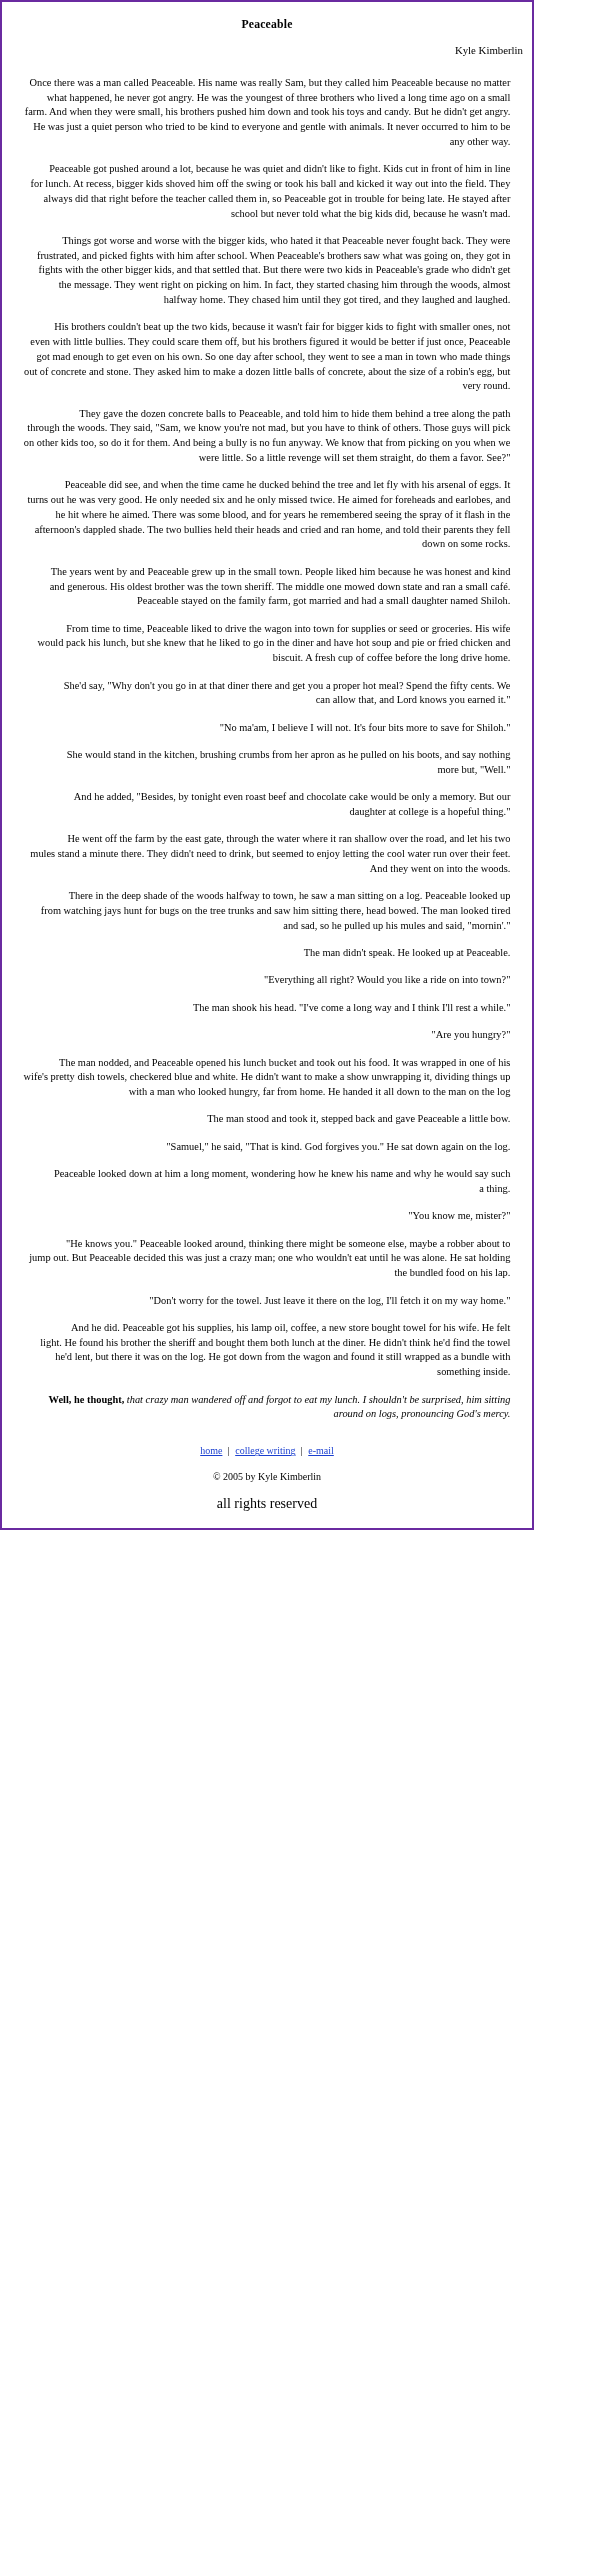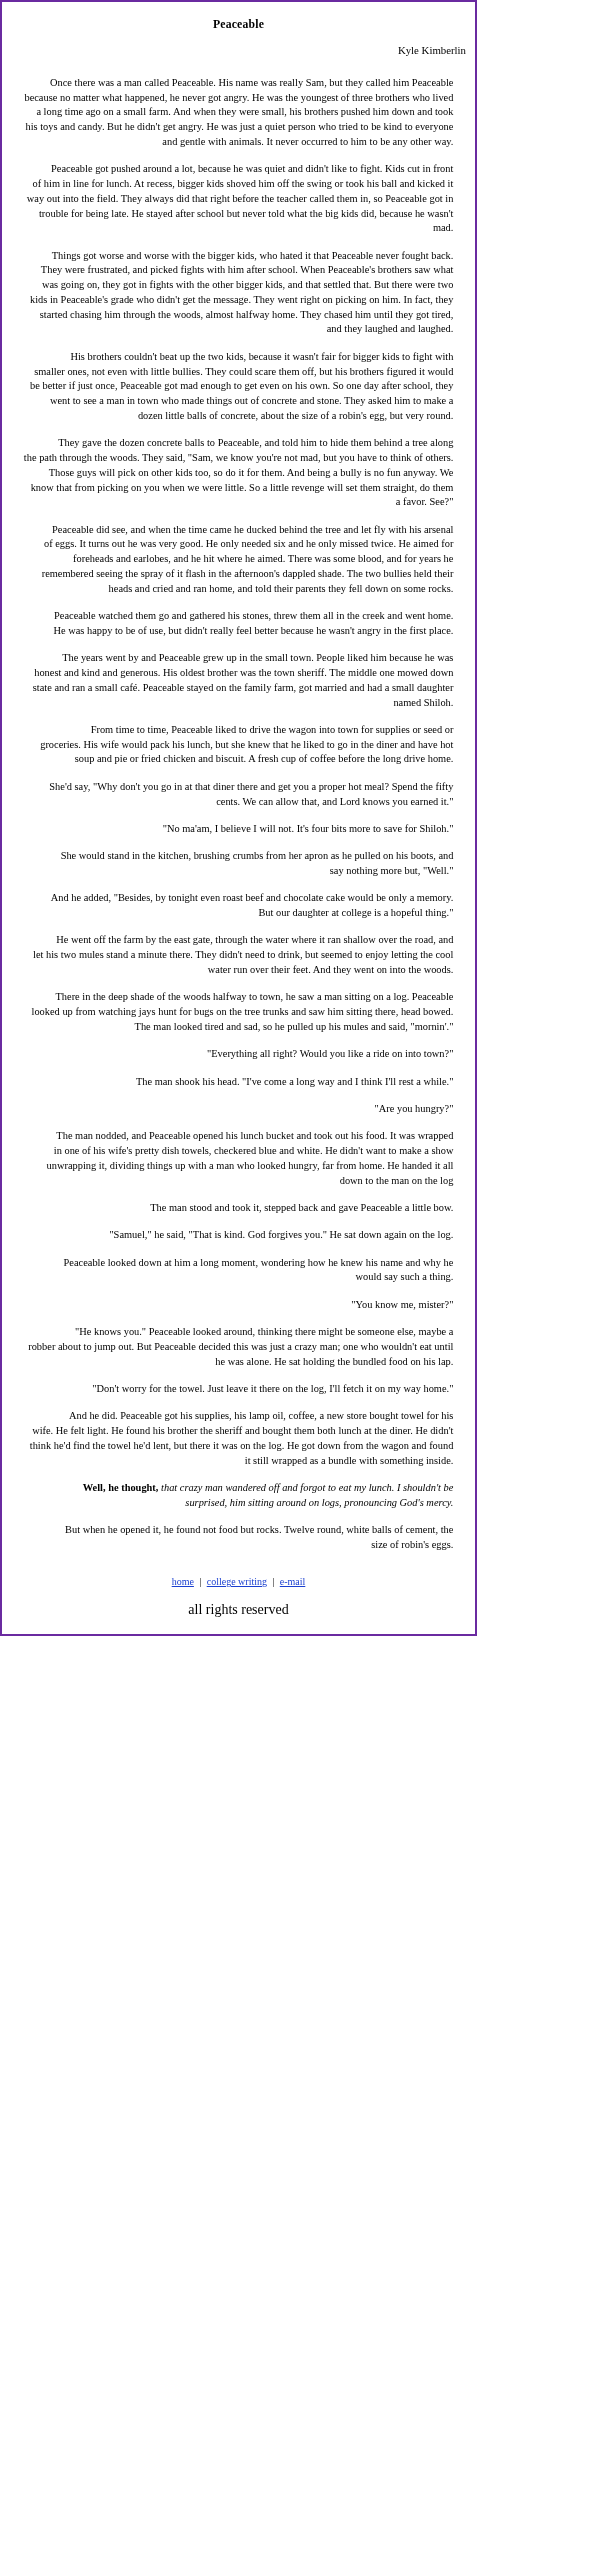--- a/index.html
+++ b/index.html
@@ -6,21 +6,21 @@
     margin: 0;
     padding: 0;
     background: #ffffff;
   }
   body {
     width: 593px;
     font-family: "Liberation Serif", "DejaVu Serif", serif;
     color: #000000;
   }
   .page {
-    width: 477px;
+    width: 534px;
     box-sizing: border-box;
     border: 2.7px solid #6a2aa0;
     background: #ffffff;
     padding: 12.6px 9px 16px 9px;
   }
   .title {
     text-align: center;
     font-weight: bold;
     font-size: 11.7px;
     margin: 3.6px 0 12.6px 0;
@@ -83,47 +83,47 @@
   <div class="title">Peaceable</div>
   <div class="byline">Kyle Kimberlin</div>
 
   <div class="body">
     <p class="para">Once there was a man called Peaceable. His name was really Sam, but they called him Peaceable because no matter what happened, he never got angry. He was the youngest of three brothers who lived a long time ago on a small farm. And when they were small, his brothers pushed him down and took his toys and candy. But he didn't get angry. He was just a quiet person who tried to be kind to everyone and gentle with animals. It never occurred to him to be any other way.</p>
     <p class="para indent">Peaceable got pushed around a lot, because he was quiet and didn't like to fight. Kids cut in front of him in line for lunch. At recess, bigger kids shoved him off the swing or took his ball and kicked it way out into the field. They always did that right before the teacher called them in, so Peaceable got in trouble for being late. He stayed after school but never told what the big kids did, because he wasn't mad.</p>
     <p class="para indent">Things got worse and worse with the bigger kids, who hated it that Peaceable never fought back. They were frustrated, and picked fights with him after school. When Peaceable's brothers saw what was going on, they got in fights with the other bigger kids, and that settled that. But there were two kids in Peaceable's grade who didn't get the message. They went right on picking on him. In fact, they started chasing him through the woods, almost halfway home. They chased him until they got tired, and they laughed and laughed.</p>
     <p class="para indent">His brothers couldn't beat up the two kids, because it wasn't fair for bigger kids to fight with smaller ones, not even with little bullies. They could scare them off, but his brothers figured it would be better if just once, Peaceable got mad enough to get even on his own. So one day after school, they went to see a man in town who made things out of concrete and stone. They asked him to make a dozen little balls of concrete, about the size of a robin's egg, but very round.</p>
     <p class="para indent">They gave the dozen concrete balls to Peaceable, and told him to hide them behind a tree along the path through the woods. They said, "Sam, we know you're not mad, but you have to think of others.  Those guys will pick on other kids too, so do it for them.  And being a bully is no fun anyway. We know that from picking on you when we were little. So a little revenge will set them straight, do them a favor. See?"</p>
     <p class="para indent">Peaceable did see, and when the time came he ducked behind the tree and let fly with his arsenal of eggs. It turns out he was very good. He only needed six and he only missed twice. He aimed for foreheads and earlobes, and he hit where he aimed. There was  some blood, and for years he remembered seeing the spray of it flash in the afternoon's dappled shade.  The two bullies held their heads and cried and ran home, and told their parents they fell down on some rocks.</p>
-    <p class="para indent">Peaceable watched them go and gathered his stones, threw them all in the creek and went home. He was happy to be of use, but didn't really feel better because he wasn't angry in the first place.</p>
     <p class="para indent">The years went by and Peaceable grew up in the small town. People liked him because he was honest and kind and generous. His oldest brother was the town sheriff. The middle one mowed down state and ran a small café.  Peaceable stayed on the family farm, got married and had a small daughter named Shiloh.</p>
     <p class="para indent">From time to time, Peaceable liked to drive the wagon into town for supplies or seed or groceries. His wife would pack his lunch, but she knew that he liked to go in the diner and have hot soup and pie or fried chicken and biscuit. A fresh cup of coffee before the long drive home.</p>
     <p class="para indent">She'd say, "Why don't you go in at that diner there and get you a proper hot meal? Spend the fifty cents. We can allow that, and Lord knows you earned it."</p>
     <p class="para indent">"No ma'am, I believe I will not. It's four bits more to save for Shiloh."</p>
     <p class="para indent">She would stand in the kitchen, brushing crumbs from her apron as he pulled on his boots, and say nothing more but, "Well."</p>
     <p class="para indent">And he added, "Besides, by tonight even roast beef and chocolate cake would be only a memory. But our daughter at college is a hopeful thing."</p>
     <p class="para indent">He went off the farm by the east gate, through the water where it ran shallow over the road, and let his two mules stand a minute there. They didn't need to drink, but seemed to enjoy letting the cool water run over their feet. And they went on into the woods.</p>
     <p class="para indent">There in the deep shade of the woods halfway to town, he saw a man sitting on a log. Peaceable looked up from watching jays hunt for bugs on the tree trunks and saw him sitting there, head bowed. The man looked tired and sad, so he pulled up his mules and said, "mornin'."</p>
+    <p class="para indent">The man didn't speak. He looked up at Peaceable.</p>
     <p class="para indent">"Everything all right?  Would you like a ride on into town?"</p>
     <p class="para indent">The man shook his head.  "I've come a long way and I think I'll rest a while."</p>
     <p class="para indent">"Are you hungry?"</p>
     <p class="para indent">The man nodded, and Peaceable opened his lunch bucket and took out his food. It was wrapped in one of his wife's pretty dish towels, checkered blue and white. He didn't want to make a show unwrapping it, dividing things up with a man who looked hungry, far from home. He handed it all down to the man on the log</p>
     <p class="para indent">The man stood and took it, stepped back and gave Peaceable a little bow.</p>
     <p class="para indent">"Samuel," he said, "That is kind. God forgives you." He sat down again on the log.</p>
     <p class="para indent">Peaceable looked down at him a long moment, wondering how he knew his name and why he would say such a thing.</p>
     <p class="para indent">"You know me, mister?"</p>
     <p class="para indent">"He knows you." Peaceable looked around, thinking there might be someone else, maybe a robber about to jump out. But Peaceable decided this was just a crazy man; one who wouldn't eat until he was alone. He sat holding the bundled food on his lap.</p>
     <p class="para indent">"Don't worry for the towel. Just leave it there on the log, I'll fetch it on my way home."</p>
     <p class="para indent">And he did. Peaceable got his supplies, his lamp oil, coffee, a new store bought towel for his wife. He felt light. He found his brother the sheriff and bought them both lunch at the diner. He didn't think he'd find the towel he'd lent, but there it was on the log. He got down from the wagon and found it still wrapped as a bundle with something inside.</p>
 
     <p class="para indent italic-lead"><span class="roman">Well, he thought,</span> <span>that crazy man wandered off and forgot to eat my lunch. I shouldn't be surprised, him sitting around on logs, pronouncing God's mercy.</span></p>
 
-    <p class="para indent">But when he opened it, he found not food but rocks.  Twelve round, white balls of cement, the size of robin's eggs.</p>
   </div>
 
   <div class="footer">
     <div class="footer-links">
       <a>home</a><span class="sep">|</span><a>college writing</a><span class="sep">|</span><a>e-mail</a>
     </div>
+    <div class="copyright">© 2005 by Kyle Kimberlin</div>
     <div class="rights">all rights reserved</div>
   </div>
 
 </div>
 
 
 </body></html>

